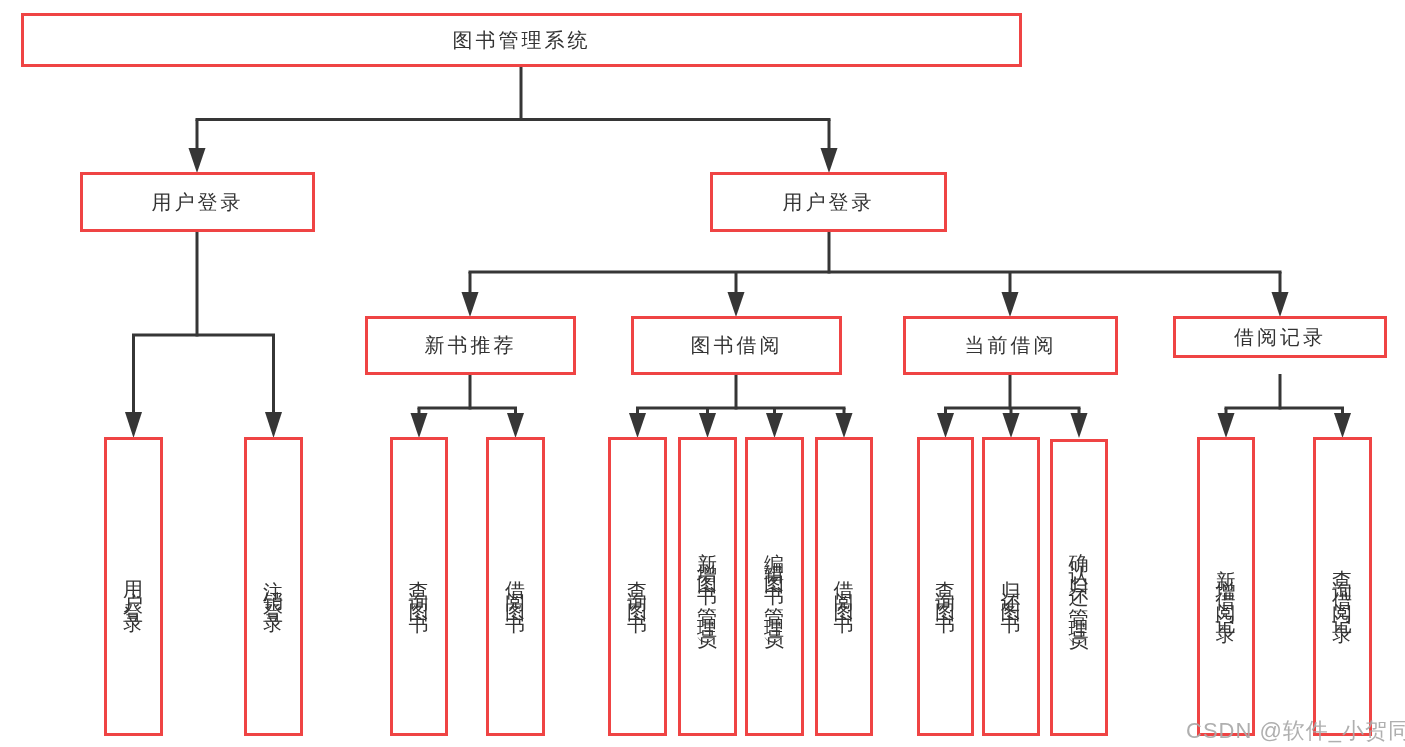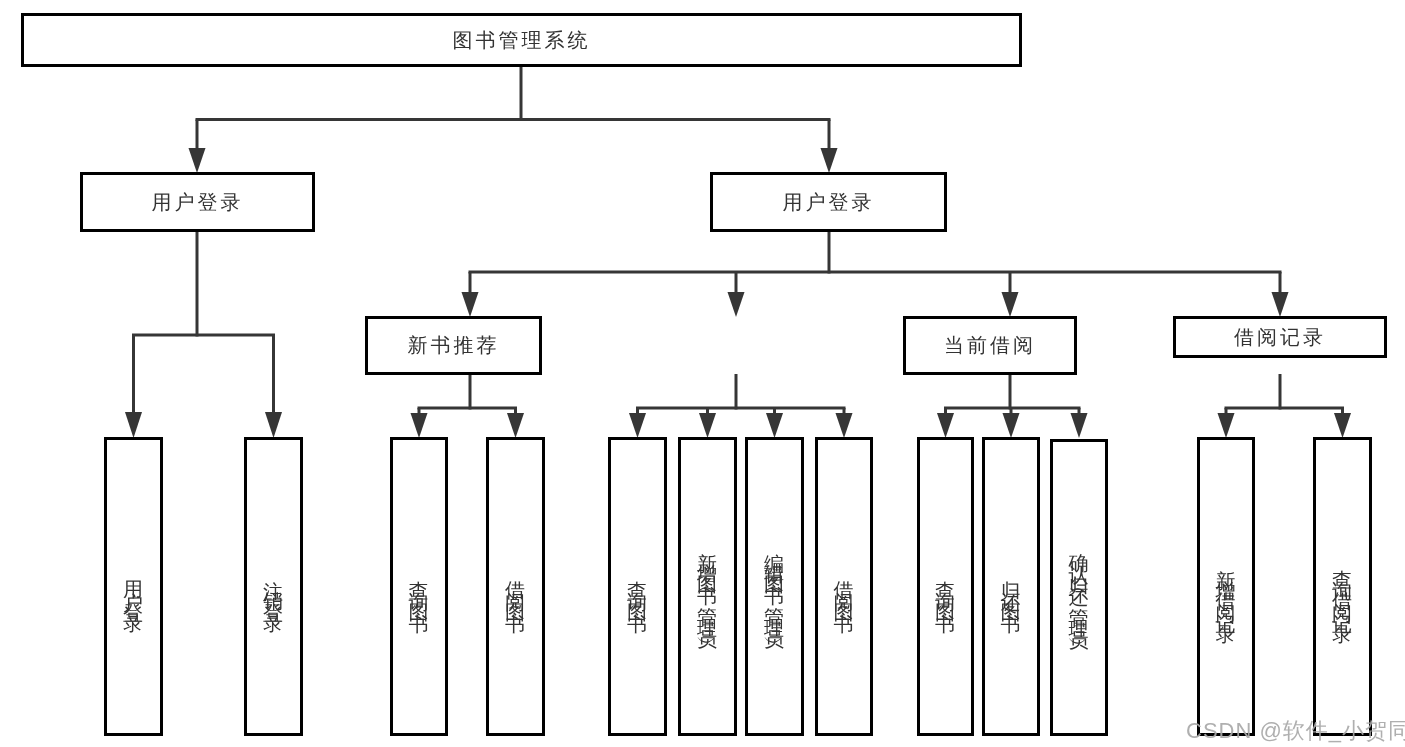--- a/index.html
+++ b/index.html
@@ -5,21 +5,21 @@
   html, body { margin:0; padding:0; background:#ffffff; }
   .canvas {
     position:relative; width:1405px; height:747px; background:#ffffff;
     font-family:"Liberation Sans", sans-serif; overflow:hidden;
   }
   svg.connectors { position:absolute; left:0; top:0; }
   svg.connectors line { stroke:#363636; stroke-width:3; }
   svg.connectors polygon { fill:#363636; stroke:none; }
   .node {
     position:absolute; box-sizing:border-box; background:#ffffff;
-    border:3px solid #000000; color:#333333;
+    border:3px solid #ef4444; color:#333333;
     display:flex; align-items:center; justify-content:center;
     z-index:2;
   }
   .node.h span { font-size:20px; letter-spacing:3px; white-space:nowrap; }
   .node.v span {
     writing-mode:vertical-rl; text-orientation:mixed;
     font-size:20px; letter-spacing:11px; line-height:1; white-space:nowrap;
   }
   .watermark {
     position:absolute; left:1186px; top:716px; z-index:5;
@@ -112,24 +112,27 @@
     <span>图书管理系统</span>
   </div>
 
   <div class="node h" style="left:80px; top:172px; width:235px; height:60px">
     <span>用户登录</span>
   </div>
   <div class="node h" style="left:710px; top:172px; width:237px; height:60px">
     <span>用户登录</span>
   </div>
 
-  <div class="node h" style="left:365px; top:316px; width:177px; height:59px">
+  <div class="node h" style="left:365px; top:316px; width:211px; height:59px">
     <span>新书推荐</span>
   </div>
-  <div class="node h" style="left:903px; top:316px; width:174px; height:59px">
+  <div class="node h" style="left:631px; top:316px; width:211px; height:59px">
+    <span>图书借阅</span>
+  </div>
+  <div class="node h" style="left:903px; top:316px; width:215px; height:59px">
     <span>当前借阅</span>
   </div>
   <div class="node h" style="left:1173px; top:316px; width:214px; height:42px">
     <span>借阅记录</span>
   </div>
 
   <div class="node v" style="left:104px; top:437px; width:59px; height:299px">
     <span>用户登录</span>
   </div>
   <div class="node v" style="left:244px; top:437px; width:59px; height:299px">

